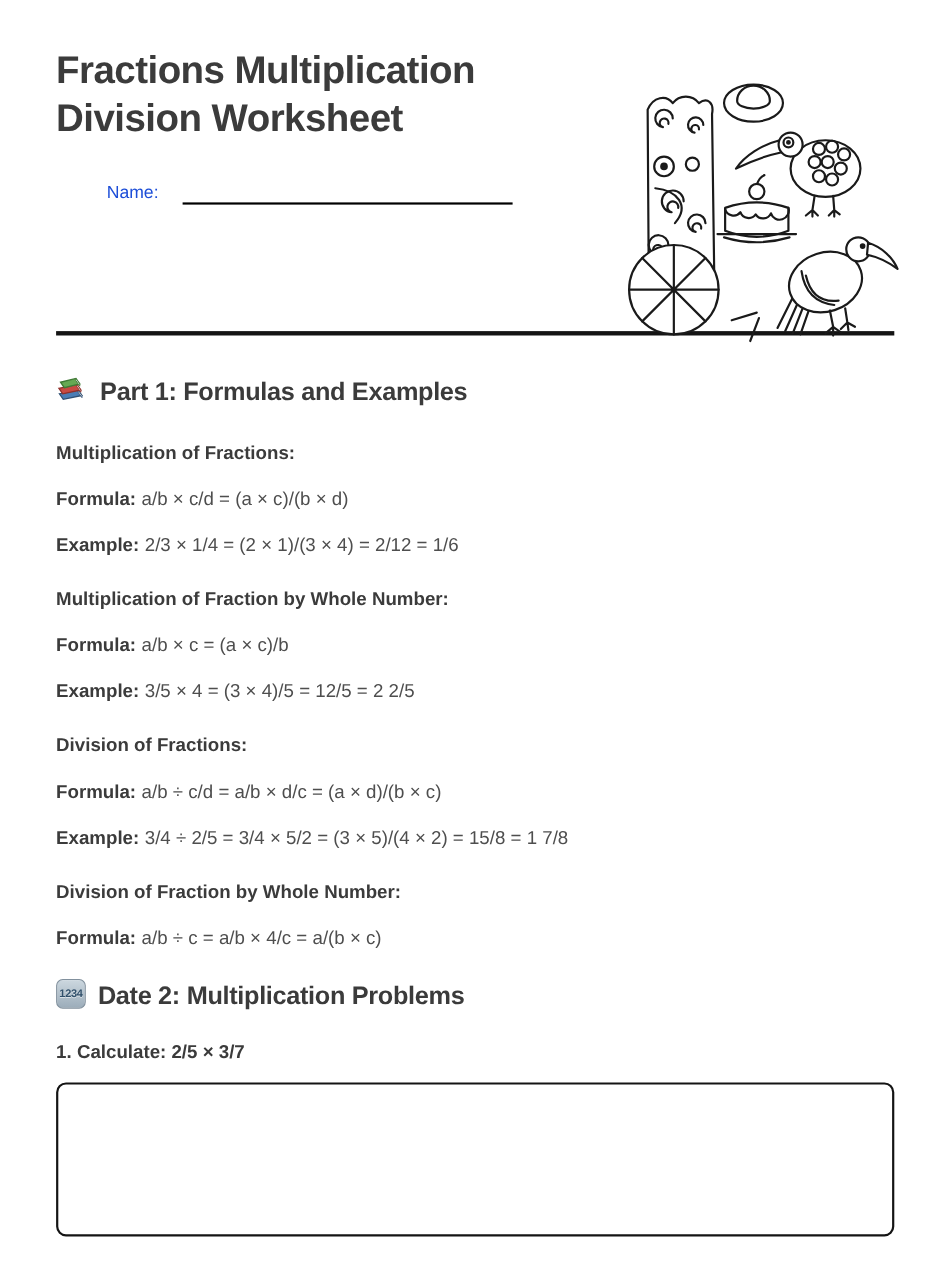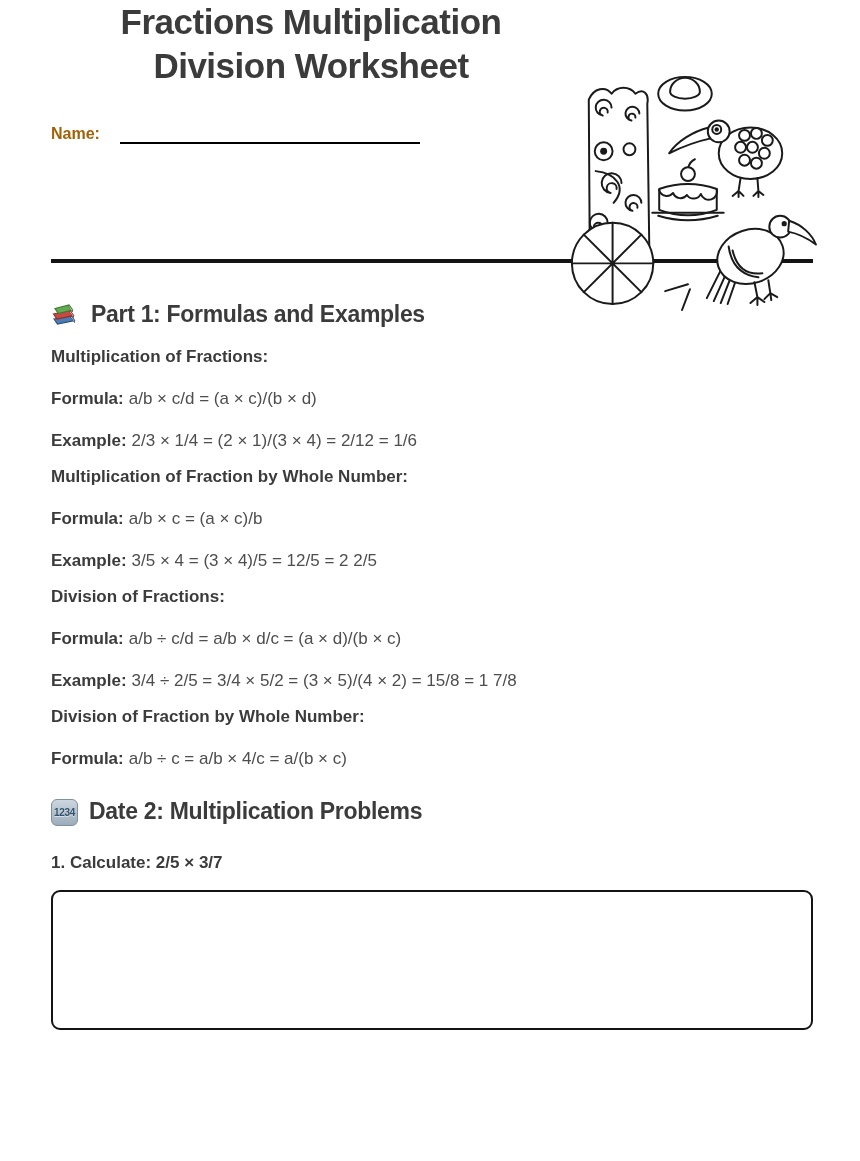--- a/index.html
+++ b/index.html
@@ -8,59 +8,58 @@
     width: 860px; height: 1161px;
     background: #ffffff;
     overflow: hidden;
     font-family: "Liberation Sans", sans-serif;
     color: #4e4e4e;
   }
   .page { position: relative; width: 860px; height: 1161px; }
   .content { margin: 0 47px 0 51px; }
 
   h1.title {
-    margin: 0; 
+    margin: 0; padding-top: 42px;
     font-size: 35px; line-height: 44px; font-weight: 700;
     letter-spacing: -0.5px; color: #3b3b3b;
     width: 520px;
-    text-align: center;
   }
 
   .field-row { display: flex; align-items: flex-end; height: 22px; }
   .field-row.name { margin-top: 34px; }
   .field-row.date { margin-top: 25px; }
-  .field-label { width: 69px; font-weight: 700; font-size: 16px; color: #a16207; line-height: 20px; }
+  .field-label { width: 69px; font-weight: 400; font-size: 16px; color: #1d4ed8; line-height: 20px; margin-left: 46px; }
   .field-line { display: inline-block; width: 300px; height: 20px; border-bottom: 2.5px solid #000; }
 
   .clipart { position: absolute; left: 556px; top: 62px; width: 258px; height: 248px; }
   .clipart svg { width: 100%; height: 100%; overflow: visible; }
 
   .divider { margin: 115px 0 0 0; border: none; height: 4px; background: #141414; }
 
   h2.part-heading {
-    display: flex; align-items: flex-end; gap: 11px;
+    display: flex; align-items: flex-start; gap: 11px;
     margin: 0; font-size: 23px; line-height: 30px;
     font-weight: 700; color: #3b3b3b; letter-spacing: -0.3px;
   }
   h2.part1 { margin-top: 36px; }
   h2.part2 { margin-top: 29px; }
 
   .icon-books { width: 29px; height: 27px; flex: 0 0 auto; }
   .icon-numbers {
     width: 27px; height: 27px; flex: 0 0 auto;
     border-radius: 6px;
     background: linear-gradient(#ccd7df, #9cadba);
     border: 1px solid #81909d;
     display: flex; flex-direction: row; justify-content: center; align-items: center;
     font-weight: 700; font-size: 10px; line-height: 10px; color: #31506b;
     text-shadow: 0 1px 0 rgba(255,255,255,0.55);
   }
 
   p { margin: 0; font-size: 17px; line-height: 17px; }
-  p.sub-heading { margin-top: 19px; font-weight: 700; color: #3b3b3b; }
+  p.sub-heading { margin-top: 32px; font-weight: 700; color: #3b3b3b; }
   p.formula-line, p.example-line { margin-top: 25px; color: #4e4e4e; }
   p.formula-line strong, p.example-line strong { color: #3b3b3b; margin-right: 5px; }
   p.problem-label { margin-top: 28px; font-weight: 700; color: #3b3b3b; }
 
   .answer-box {
     margin-top: 19px;
     width: 762px; height: 140px;
     border: 2.5px solid #141414;
     border-radius: 9px;
     background: #fff;

